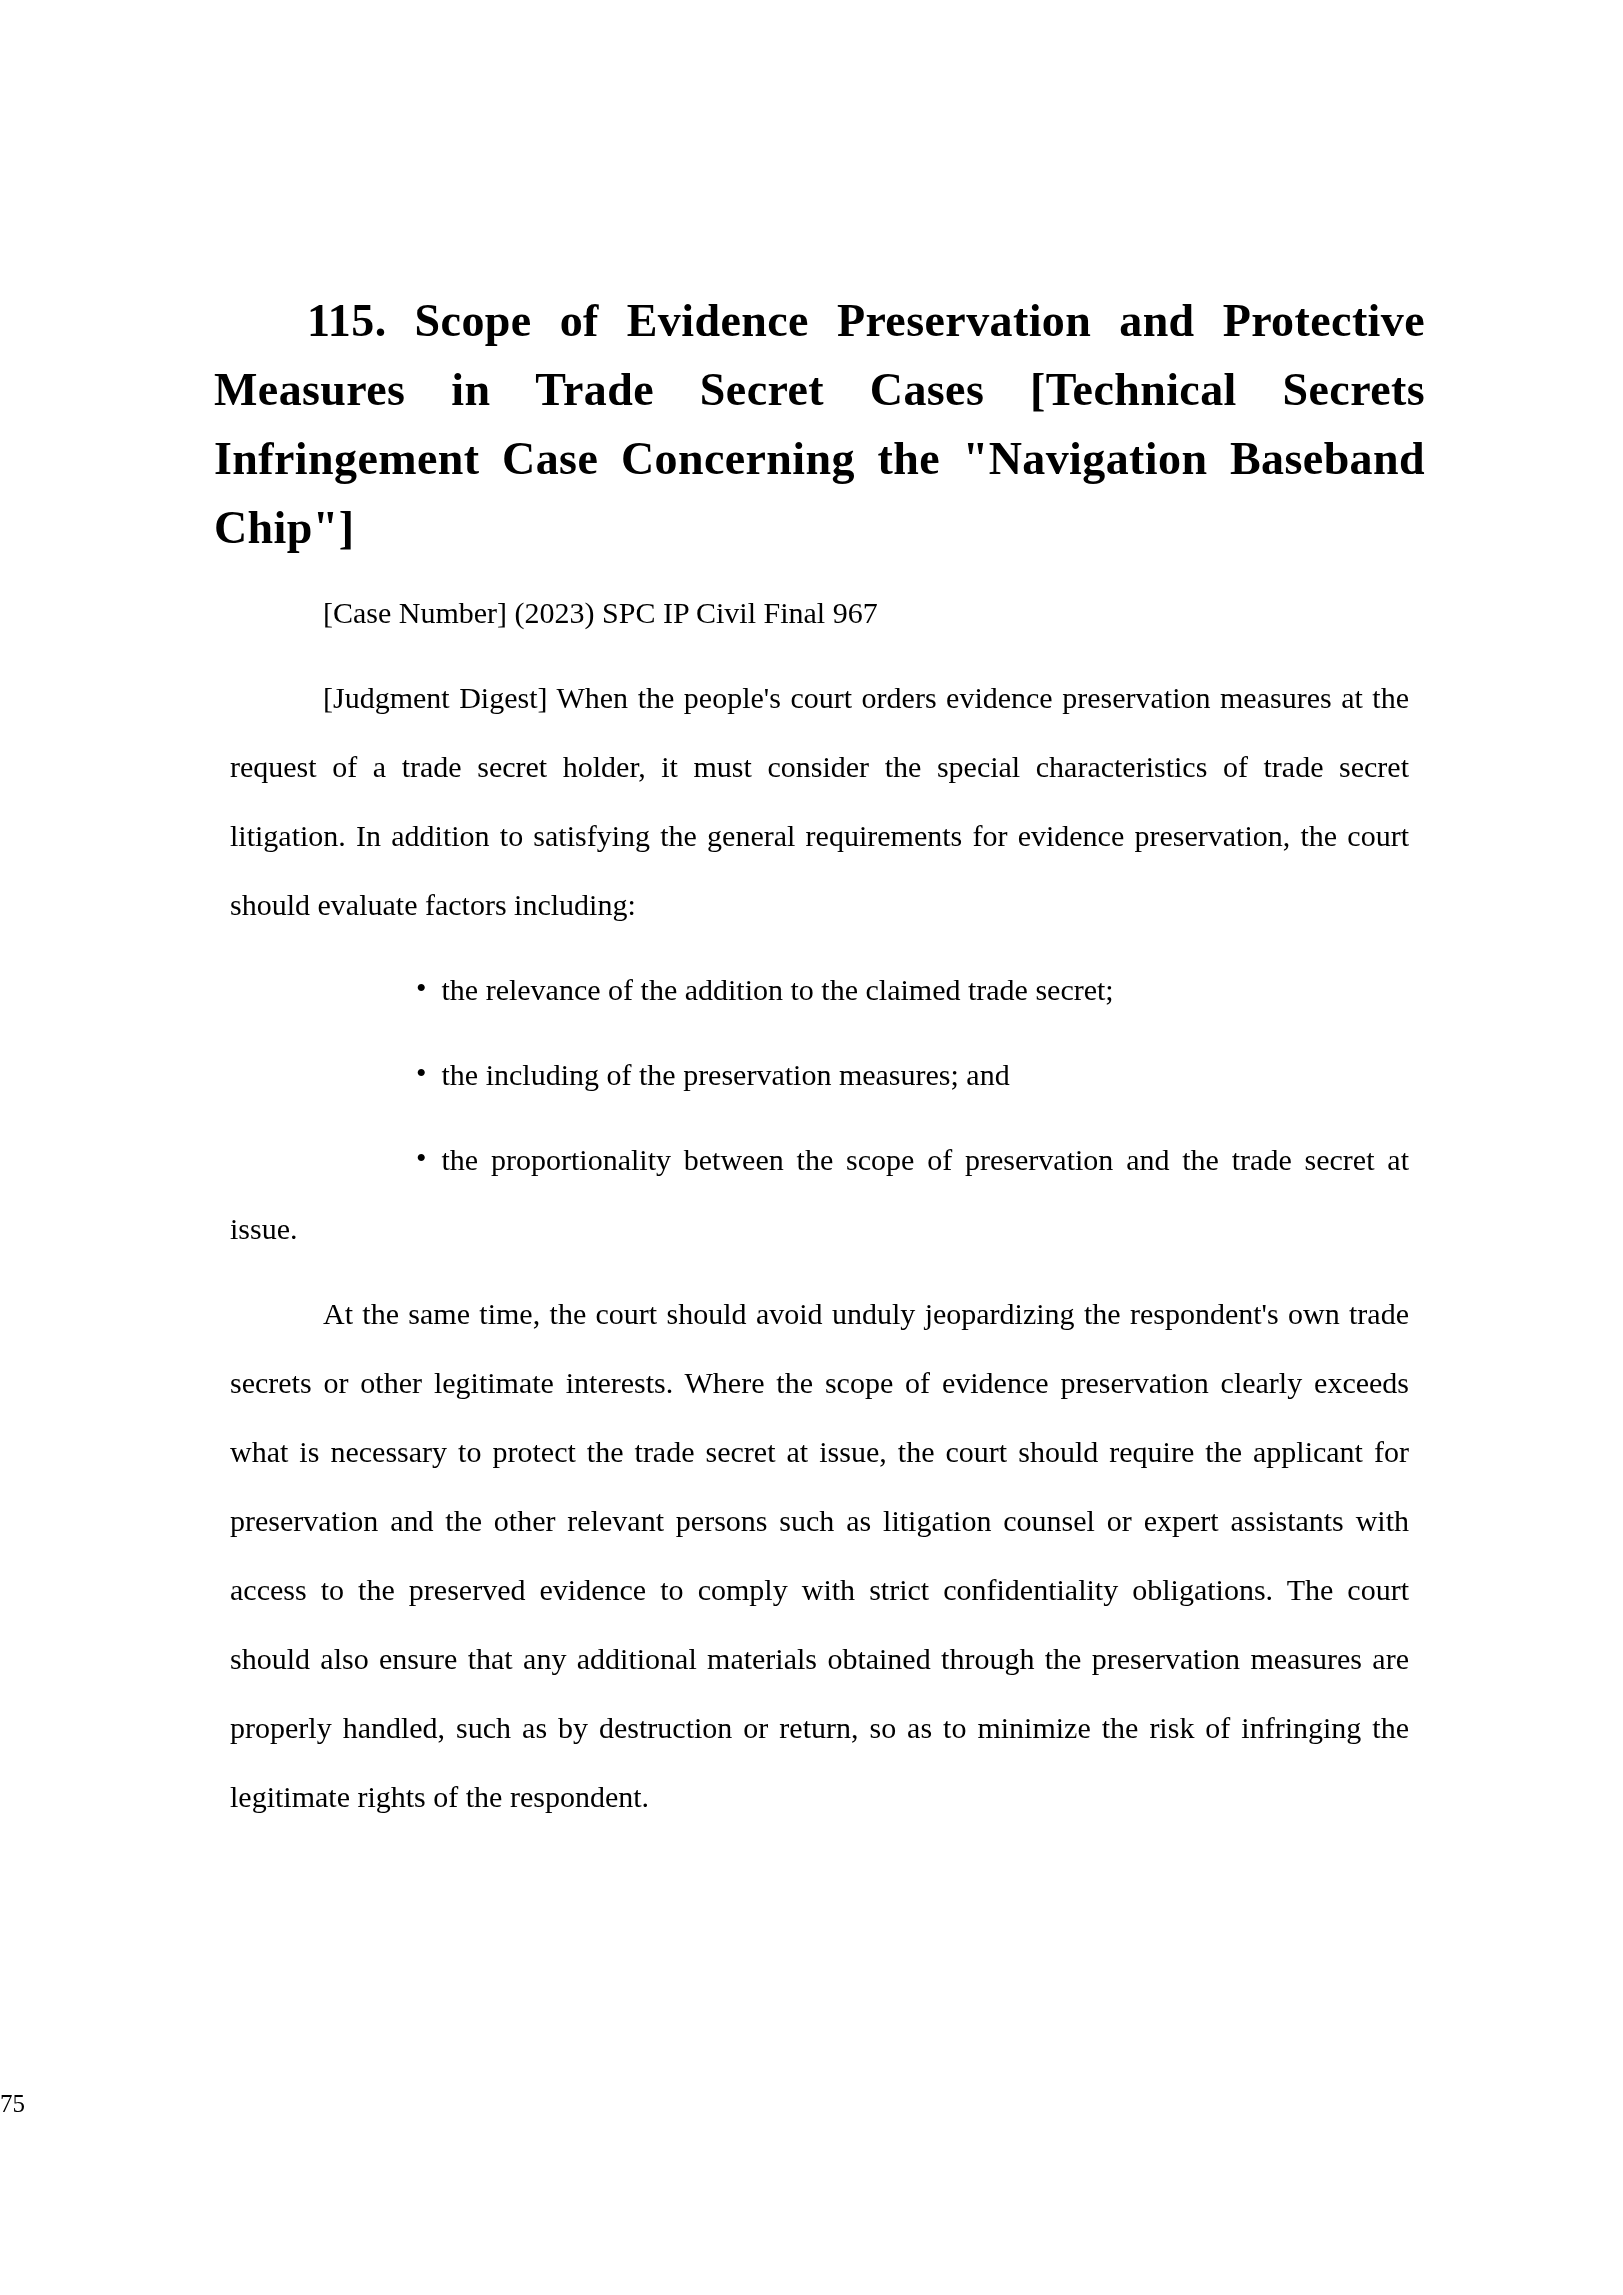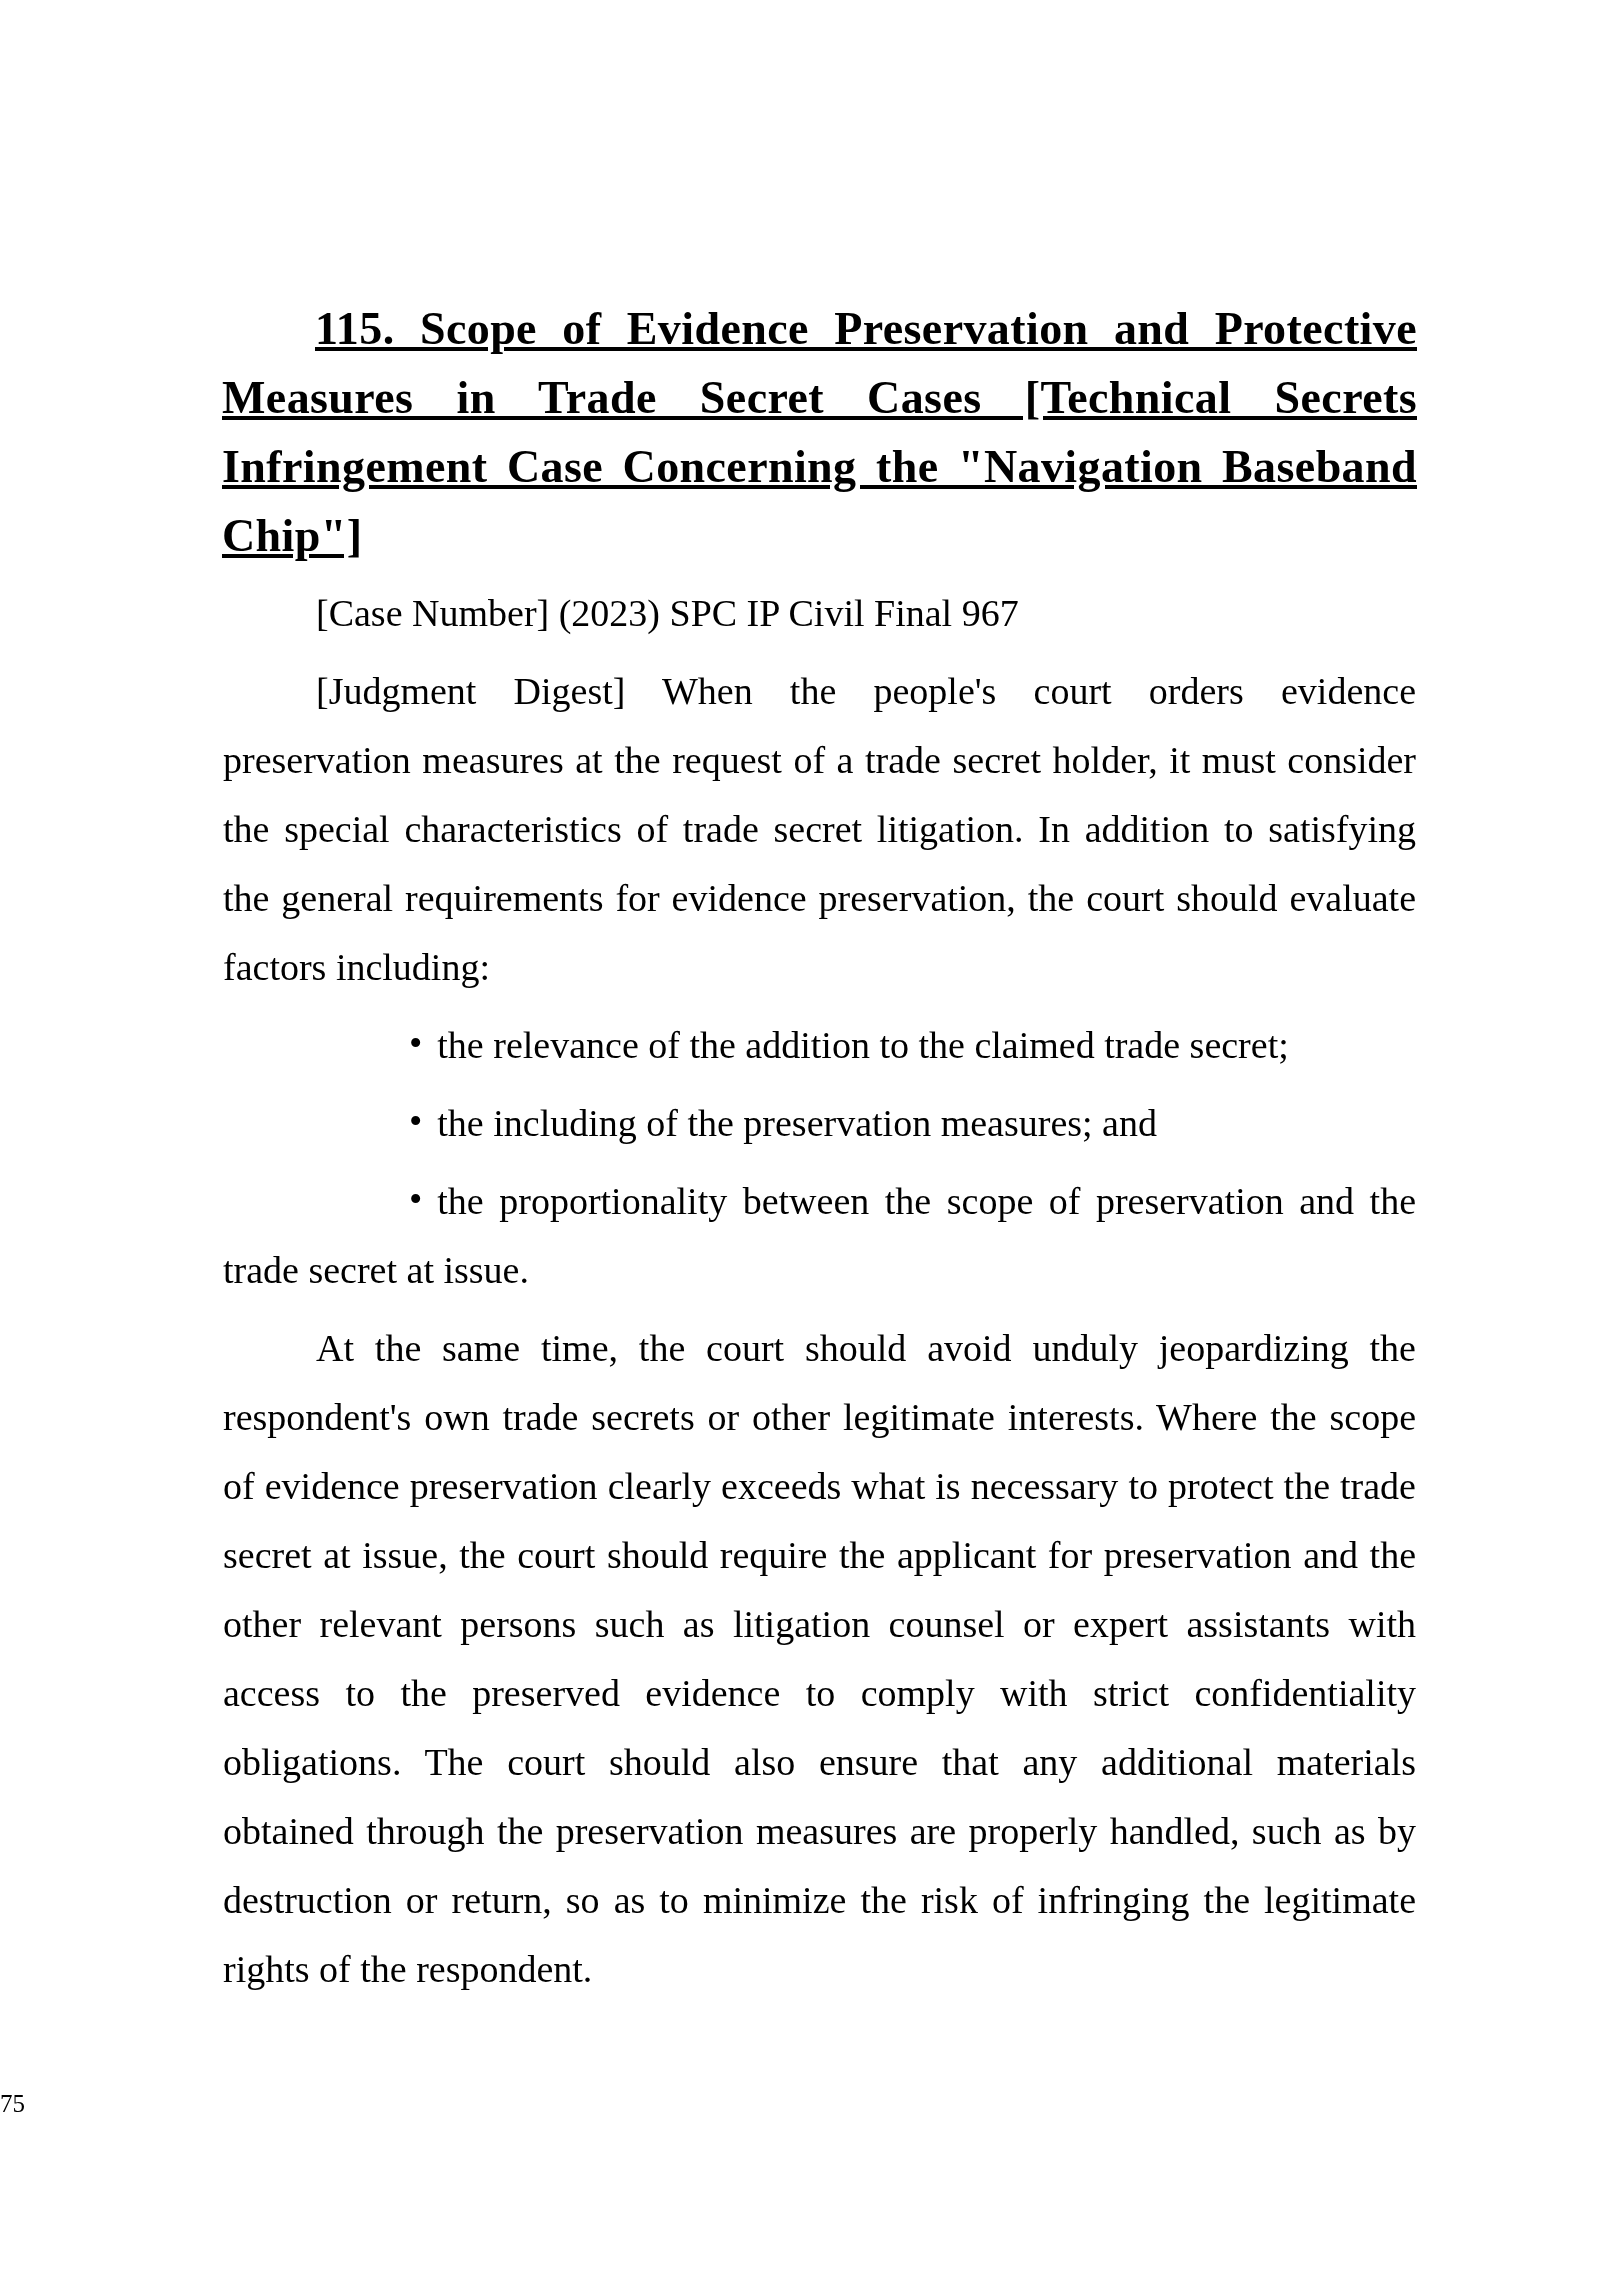--- a/index.html
+++ b/index.html
@@ -16,32 +16,31 @@
     font-family: "Liberation Serif", "DejaVu Serif", serif;
     overflow: hidden;
   }
   .content {
     position: absolute;
     left: 214px;
     top: 286px;
     width: 1211px;
   }
   .heading {
-    margin: 8px;
+    margin: 0;
     font-size: 46px;
     line-height: 69px;
     font-weight: bold;
     text-align: justify;
     text-indent: 93px;
     letter-spacing: 0.4px;
-    text-decoration: underline;
   }
   .para {
-    margin: 9px;
-    font-size: 38px;
+    margin: 16px;
+    font-size: 30px;
     line-height: 69px;
     text-align: justify;
     text-indent: 93px;
   }
   .bullet .marker {
     display: inline-block;
     margin-right: 15px;
     transform: translateY(-1.7px);
   }
   .footer {

